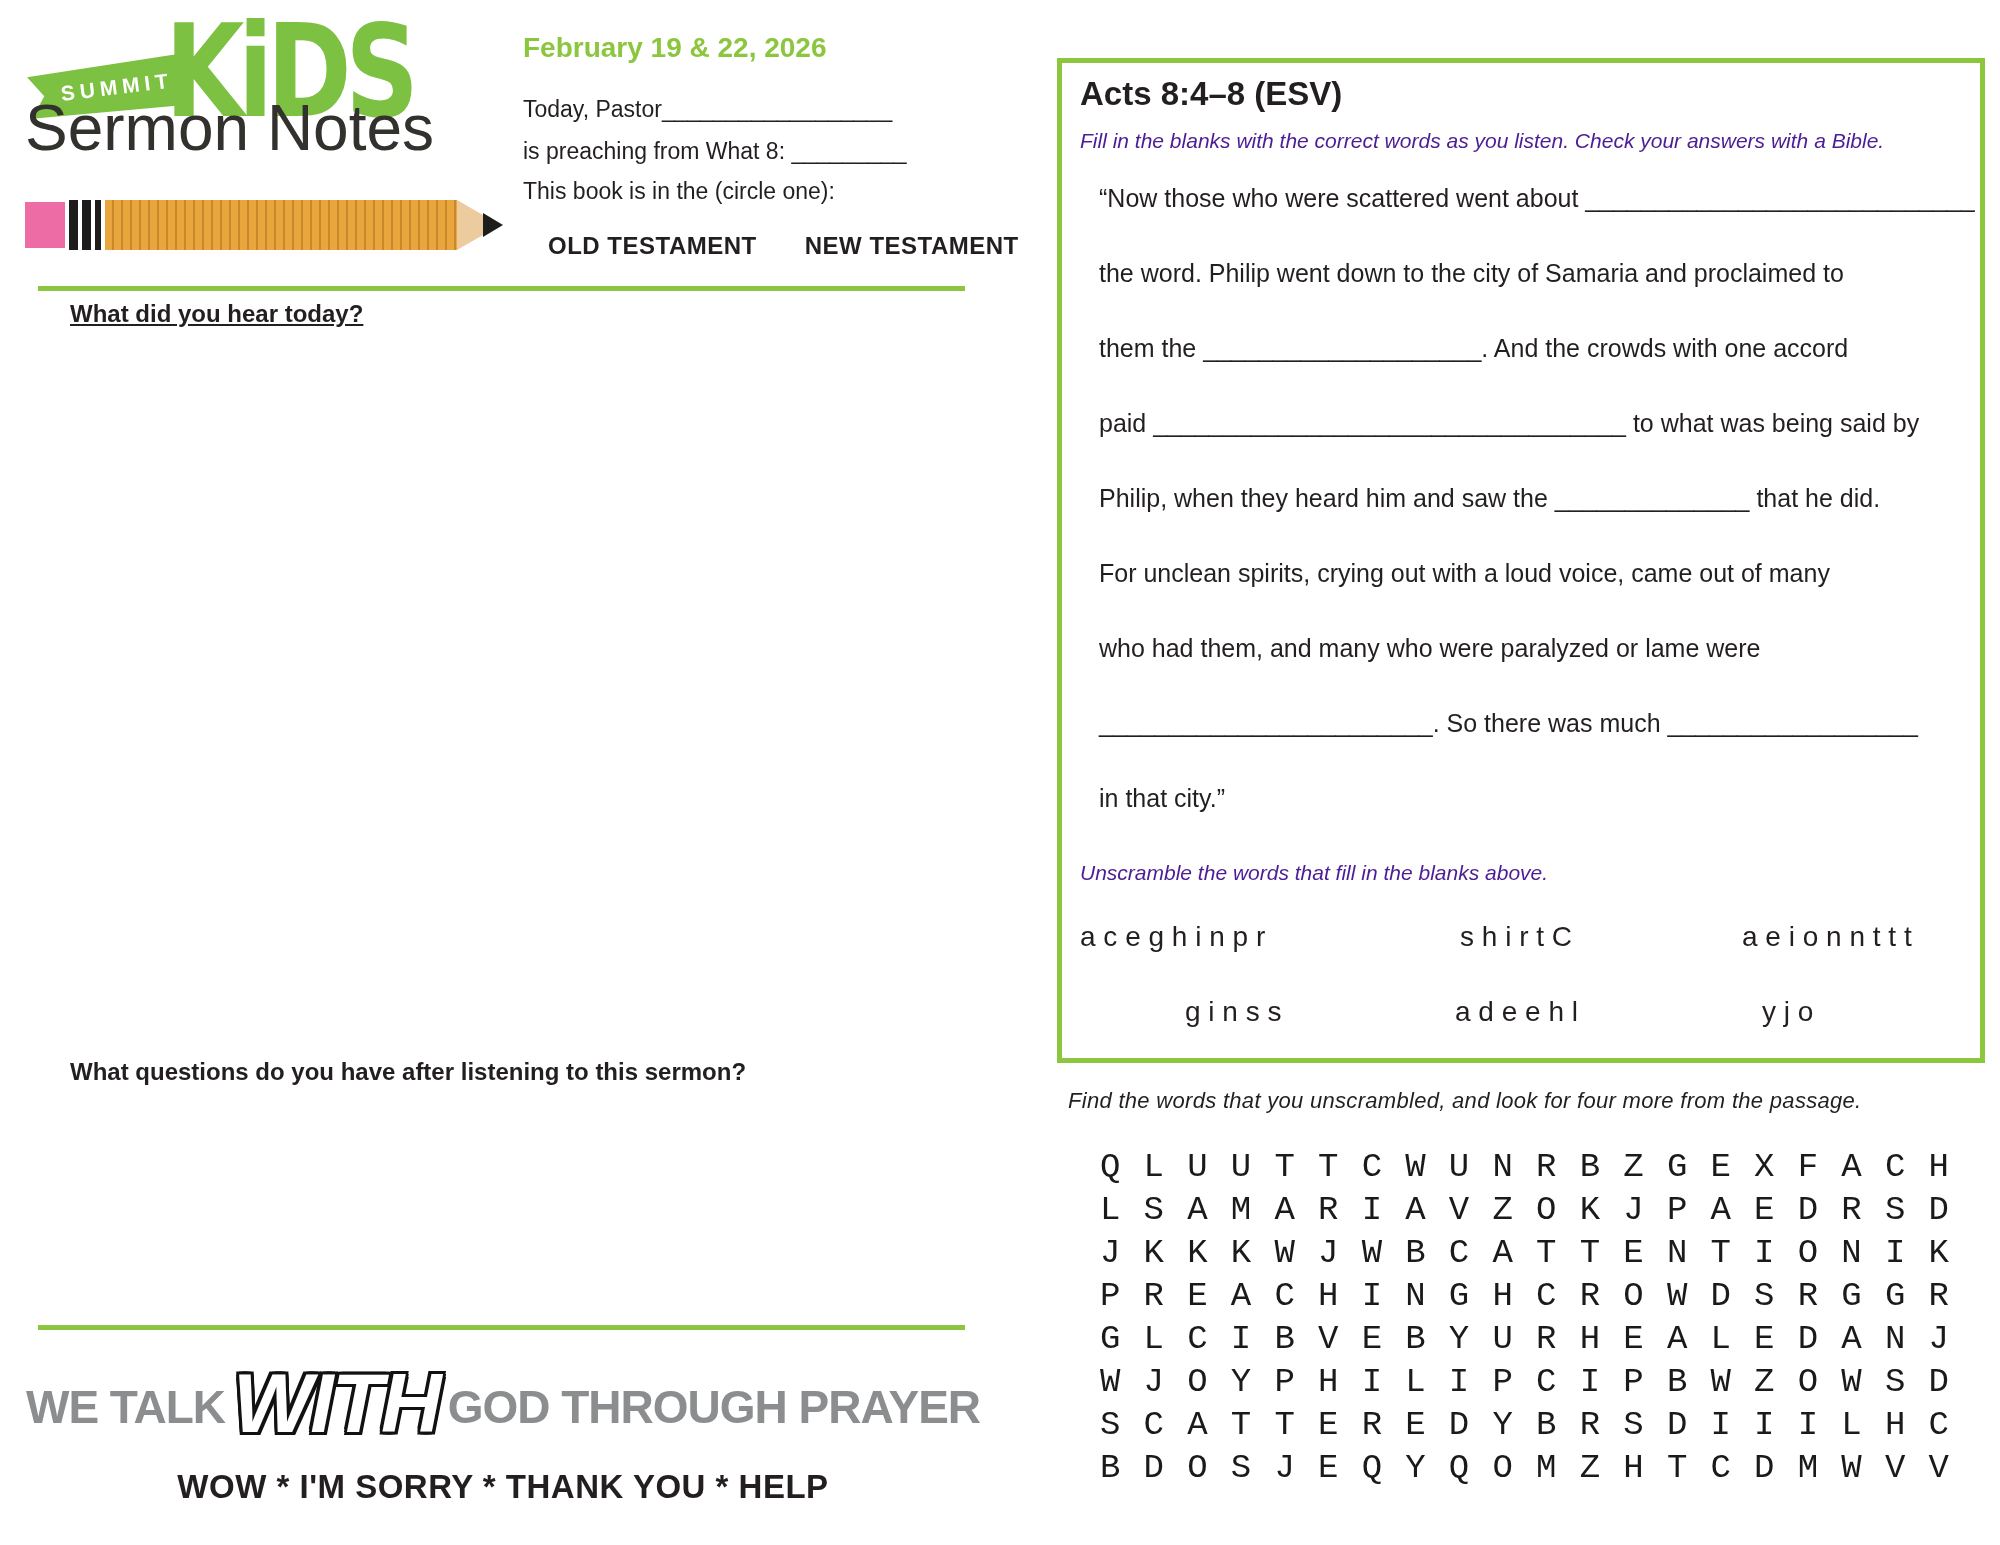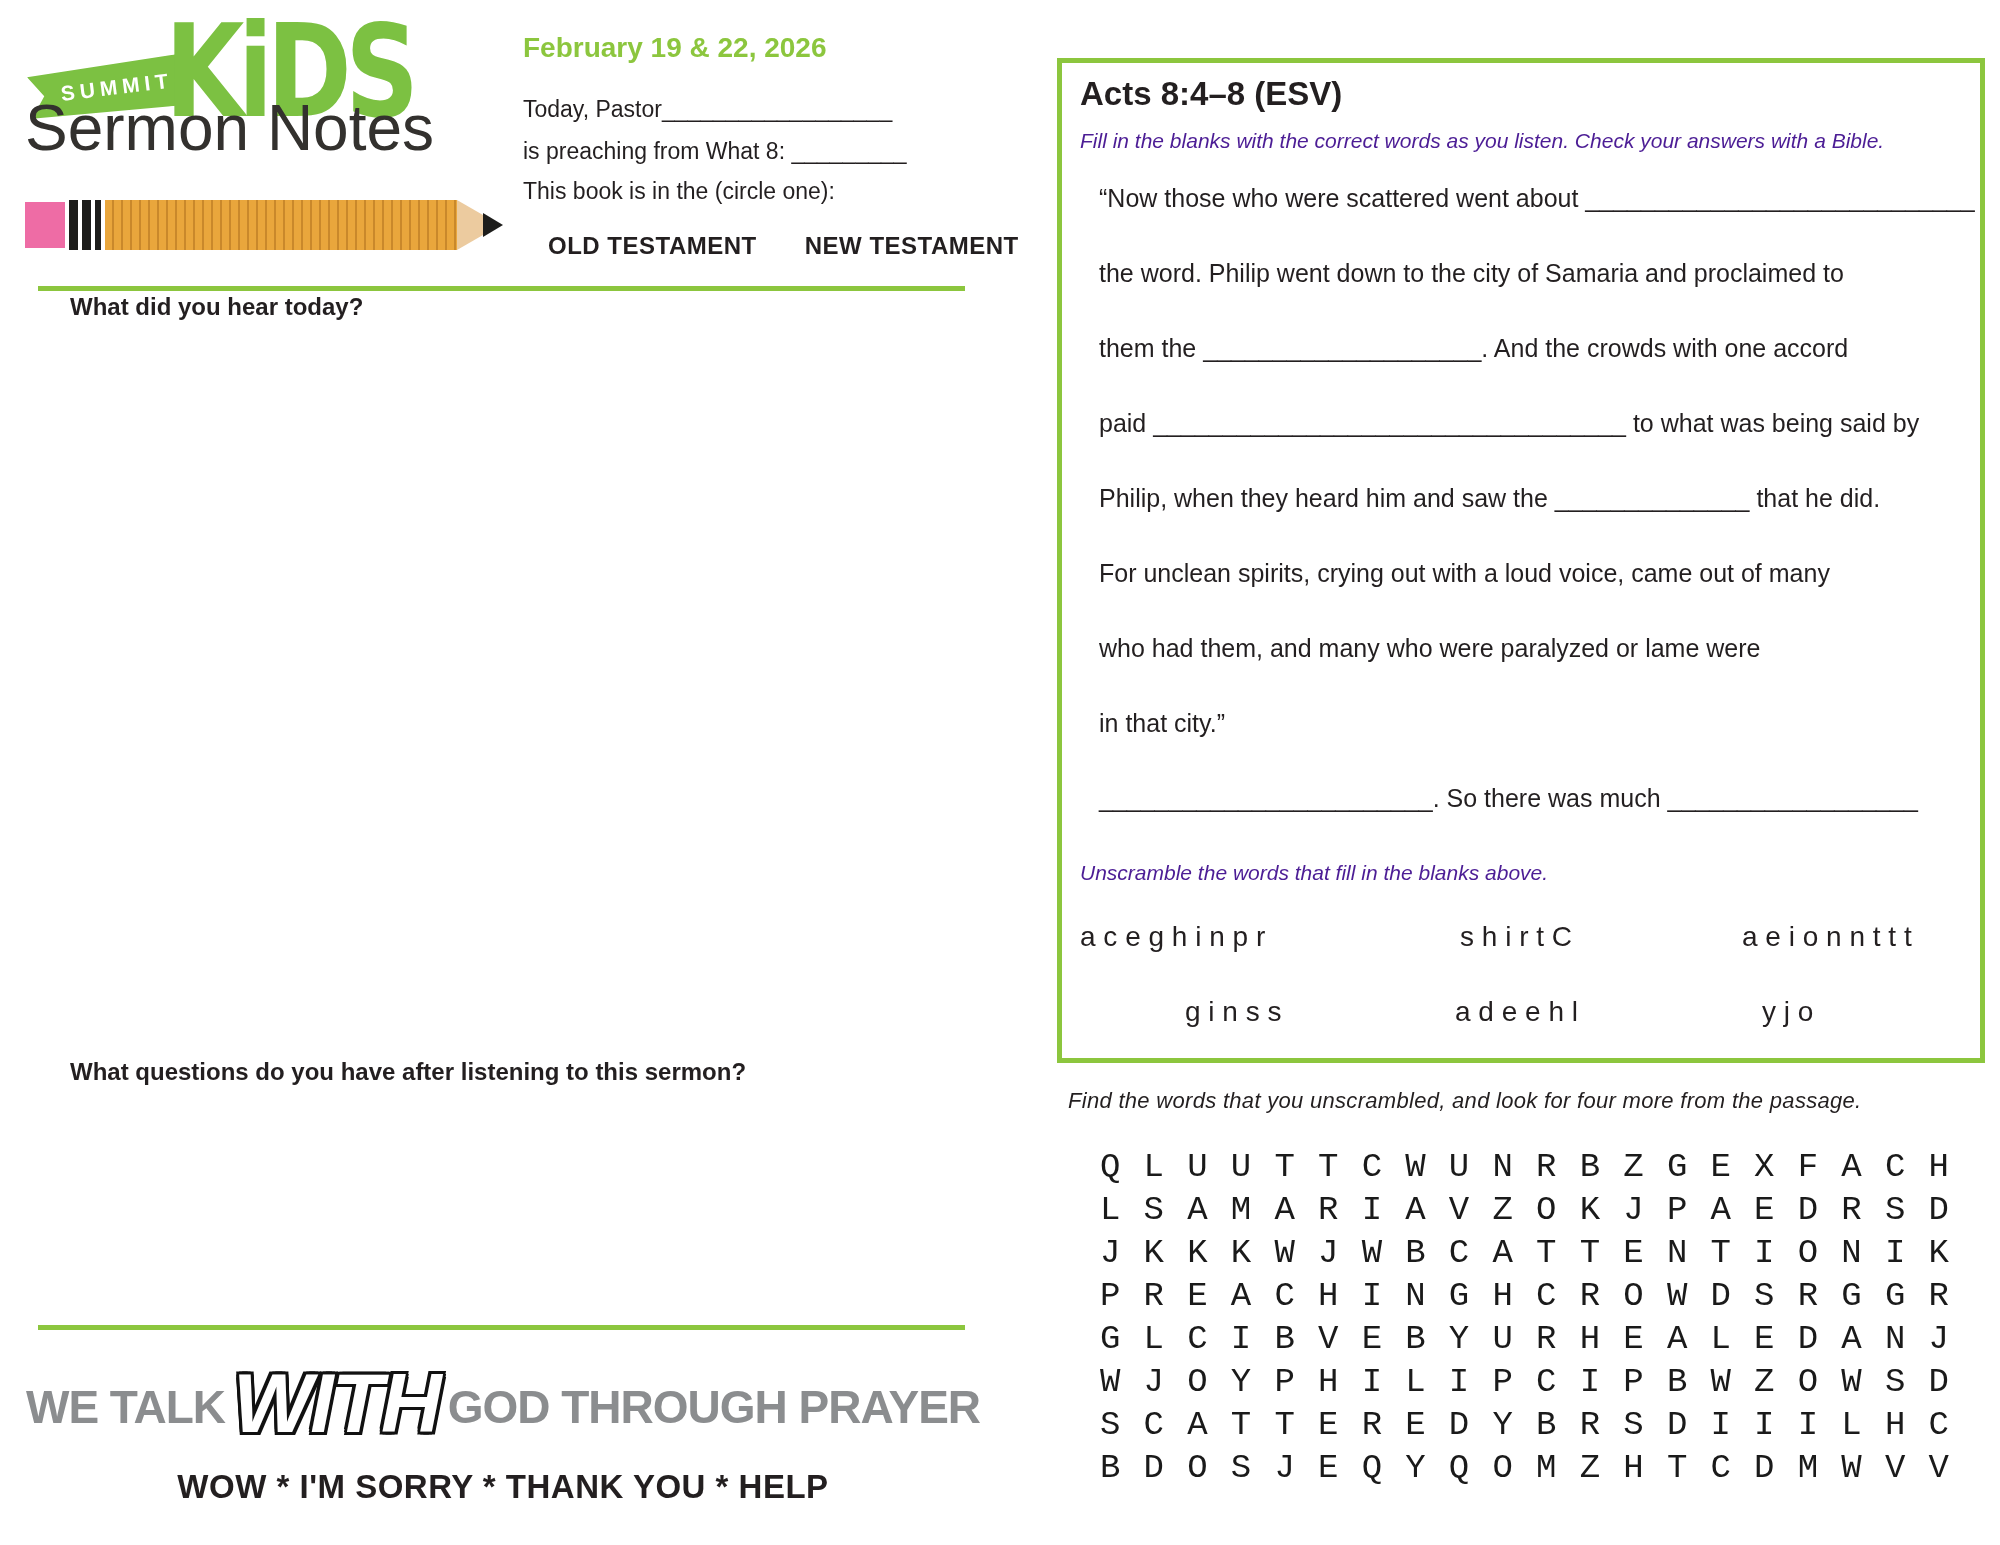--- a/index.html
+++ b/index.html
@@ -31,21 +31,21 @@
   .date{position:absolute;left:523px;top:32px;font-size:28px;font-weight:bold;color:#8cc63e;}
   .hl{position:absolute;left:523px;font-size:23px;white-space:nowrap;}
   .l1{top:96px;}.l2{top:138px;}.l3{top:178px;}
   .testaments{position:absolute;left:548px;top:232px;display:flex;gap:48px;
               font-size:24px;font-weight:bold;letter-spacing:0.5px;}
 
   
   .rule{position:absolute;left:38px;width:927px;height:5px;background:#8cc63e;}
   .rule1{top:286px;}.rule2{top:1325px;}
   .q{position:absolute;left:70px;font-size:24px;font-weight:bold;white-space:nowrap;}
-  .q1{top:293px;}.q2{top:1058px;}
+  .q1{top:300px;text-decoration:underline;}.q2{top:1058px;}
   .answer{position:absolute;left:40px;width:925px;}
   .a1{top:345px;height:685px;}.a2{top:1100px;height:215px;}
 
   .prayer{position:absolute;left:38px;top:1348px;width:930px;height:118px;
           display:flex;align-items:center;justify-content:center;}
   .gray{font-size:46px;font-weight:bold;color:#8b8d8f;letter-spacing:-1px;white-space:nowrap;}
   .with{font-size:84px;font-weight:bold;font-style:italic;color:#fff;margin:0 8px;position:relative;top:-4px;
         letter-spacing:-2px;white-space:nowrap;
         text-shadow:-3px -3px 0 #111,3px -3px 0 #111,-3px 3px 0 #111,3px 3px 0 #111,
                     -3px 0 0 #111,3px 0 0 #111,0 -3px 0 #111,0 3px 0 #111;}
@@ -121,22 +121,22 @@
     <div class="ptitle">Acts 8:4–8 (ESV)</div>
     <div class="ginstr instr1">Fill in the blanks with the correct words as you listen. Check your answers with a Bible.</div>
     <div class="plines">
       <div class="pline">“Now those who were scattered went about ____________________________</div>
       <div class="pline">the word. Philip went down to the city of Samaria and proclaimed to</div>
       <div class="pline">them the ____________________. And the crowds with one accord</div>
       <div class="pline">paid __________________________________ to what was being said by</div>
       <div class="pline">Philip, when they heard him and saw the ______________ that he did.</div>
       <div class="pline">For unclean spirits, crying out with a loud voice, came out of many</div>
       <div class="pline">who had them, and many who were paralyzed or lame were</div>
+      <div class="pline">________________________. So there was much __________________</div>
       <div class="pline">in that city.”</div>
-      <div class="pline">________________________. So there was much __________________</div>
     </div>
     <div class="ginstr instr2">Unscramble the words that fill in the blanks above.</div>
     <span class="uw uw1">a c e g h i n p r</span>
     <span class="uw uw2">s h i r t C</span>
     <span class="uw uw3">a e i o n n t t t</span>
     <span class="uw uw4">g i n s s</span>
     <span class="uw uw5">a d e e h l</span>
     <span class="uw uw6">y j o</span>
   </div>
 

